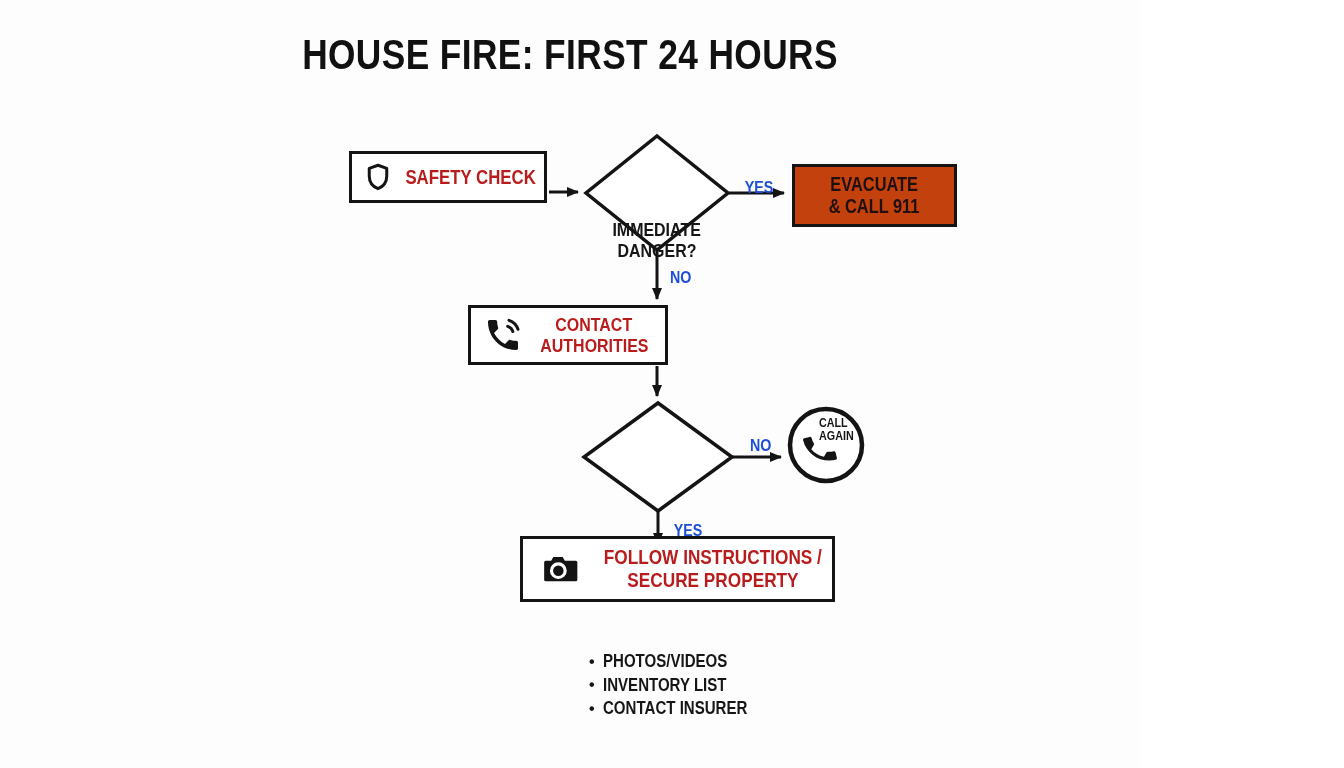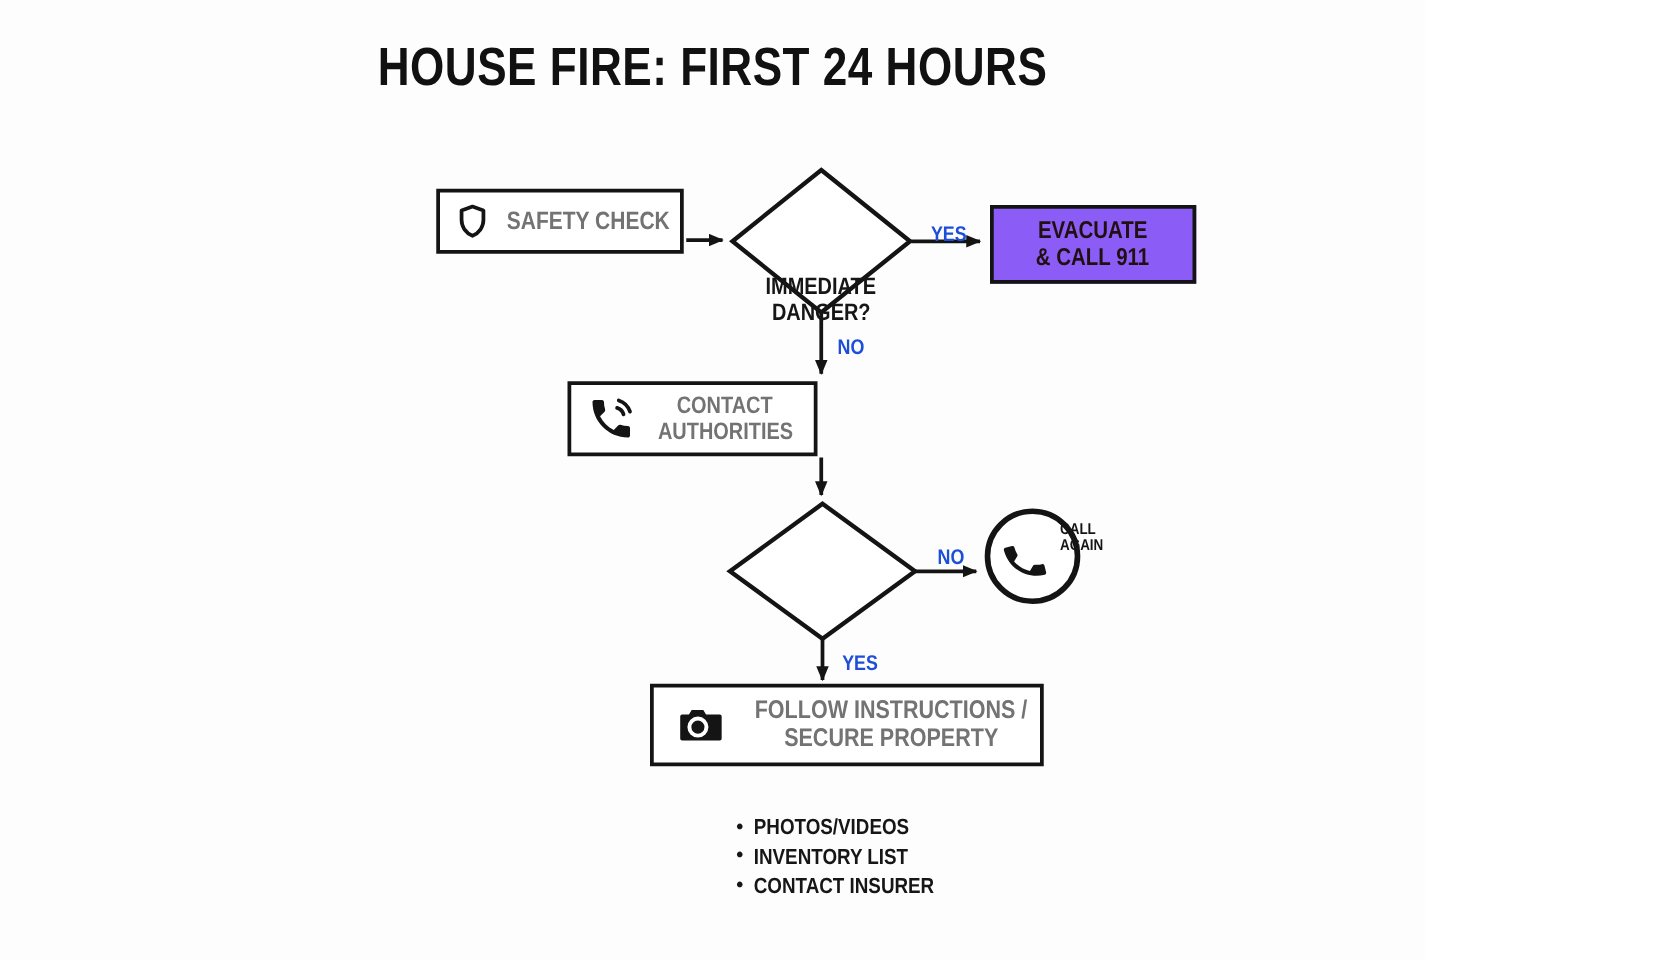--- a/index.html
+++ b/index.html
@@ -18,39 +18,39 @@
     left:50%; top:30px; transform:translateX(-50%) scaleX(0.82);
     font-size:43px; font-weight:700; letter-spacing:0.5px;
     white-space:nowrap; color:#111;
   }
 
   .node {
     border:3px solid #141414; background:#ffffff;
     display:flex; align-items:center; box-sizing:border-box;
   }
   .node .label {
-    flex:1; text-align:center; font-weight:700; line-height:1.12; color:#737373;
+    flex:1; text-align:center; font-weight:700; line-height:1.12; color:#b91c1c;
   }
   .icon-wrap { display:flex; align-items:center; justify-content:center; }
 
   .diamond-label {
     text-align:center; font-weight:700; line-height:1.12;
     color:#161616; font-size:19px;
   }
   .edge-label {
     font-weight:700; font-size:17px; color:#1d4ed8; line-height:1;
   }
 
-  .danger-box { background:#8b5cf6; }
+  .danger-box { background:#c2410c; }
   .danger-box .label { color:#201010; }
 
   .circle-content { width:72px; height:74px; }
   .circle-content .call-text {
     position:absolute; left:29px; top:9px;
-    font-weight:700; font-size:12.5px; line-height:1.05; text-align:left;margin-left:29px;
+    font-weight:700; font-size:12.5px; line-height:1.05; text-align:left;
   }
 
   .doc-heading {
     font-weight:700; font-size:20px; color:#131313; white-space:nowrap;
   }
   .doc-list { font-weight:700; font-size:17.5px; color:#161616; }
   .doc-item { display:flex; align-items:center; gap:8px; height:23.5px; }
   .doc-item .bullet { font-size:16px; line-height:1; }
 
   svg.overlay { position:absolute; left:0; top:0; }
@@ -110,21 +110,21 @@
     <div class="label" style="font-size:19.5px;">
       <span class="cx">EVACUATE</span><br>
       <span class="cx">&amp; CALL 911</span>
     </div>
   </div>
 
   <div class="abs edge-label" style="left:668px; top:269px;">
     <span class="cx">NO</span>
   </div>
 
-  <div class="abs node" style="left:454px; top:305px; width:200px; height:60px; padding-left:12px;">
+  <div class="abs node" style="left:468px; top:305px; width:200px; height:60px; padding-left:12px;">
     <span class="icon-wrap">
       <svg width="40" height="40" viewBox="0 0 24 24">
         <path d="M6.62 10.79c1.44 2.83 3.76 5.14 6.59 6.59l2.2-2.21c.27-.27.67-.36 1.02-.24 1.12.37 2.33.57 3.57.57.55 0 1 .45 1 1V20c0 .55-.45 1-1 1-9.39 0-17-7.61-17-17 0-.55.45-1 1-1h3.5c.55 0 1 .45 1 1 0 1.25.2 2.45.57 3.57.11.35.03.74-.25 1.02l-2.2 2.2z" fill="#141414"></path>
         <path d="M14.8 6.8a4.6 4.6 0 0 1 3.1 3.1" fill="none" stroke="#141414" stroke-width="1.8" stroke-linecap="round"></path>
         <path d="M15.6 3.2a8.4 8.4 0 0 1 5.4 5.4" fill="none" stroke="#141414" stroke-width="1.8" stroke-linecap="round"></path>
       </svg>
     </span>
     <div class="label" style="font-size:19px;">
       <span class="cx">CONTACT</span><br>
       <span class="cx">AUTHORITIES</span>
@@ -145,21 +145,21 @@
     <div class="call-text">
       <span class="cx-left">CALL</span><br>
       <span class="cx-left">AGAIN</span>
     </div>
   </div>
 
   <div class="abs edge-label" style="left:671px; top:522px;">
     <span class="cx">YES</span>
   </div>
 
-  <div class="abs node" style="left:520px; top:547px; width:315px; height:66px; padding-left:14px;">
+  <div class="abs node" style="left:520px; top:536px; width:315px; height:66px; padding-left:14px;">
     <span class="icon-wrap">
       <svg width="46" height="40" viewBox="0 0 24 24">
         <path d="M2.5 7h4.2l1.3-2.2h5.6L14.9 7h6.6a.9.9 0 0 1 .9.9v10.6a.9.9 0 0 1-.9.9H3.4a.9.9 0 0 1-.9-.9V7.9a.9.9 0 0 1 .9-.9z" fill="#141414"></path>
         <circle cx="11" cy="13" r="4.1" fill="none" stroke="#ffffff" stroke-width="1.9"></circle>
         <rect x="18.2" y="8.6" width="2" height="2" fill="#141414"></rect>
       </svg>
     </span>
     <div class="label" style="font-size:20.5px;">
       <span class="cx">FOLLOW INSTRUCTIONS /</span><br>
       <span class="cx">SECURE PROPERTY</span>

